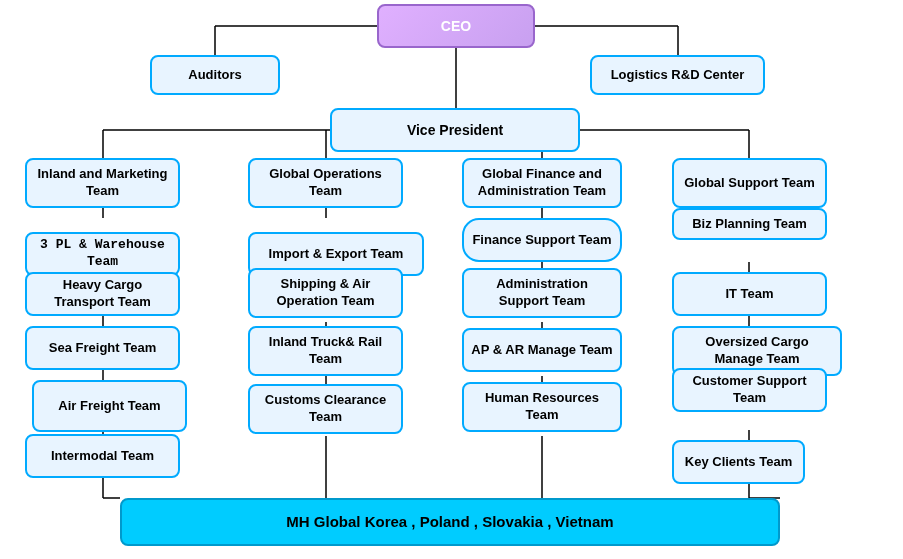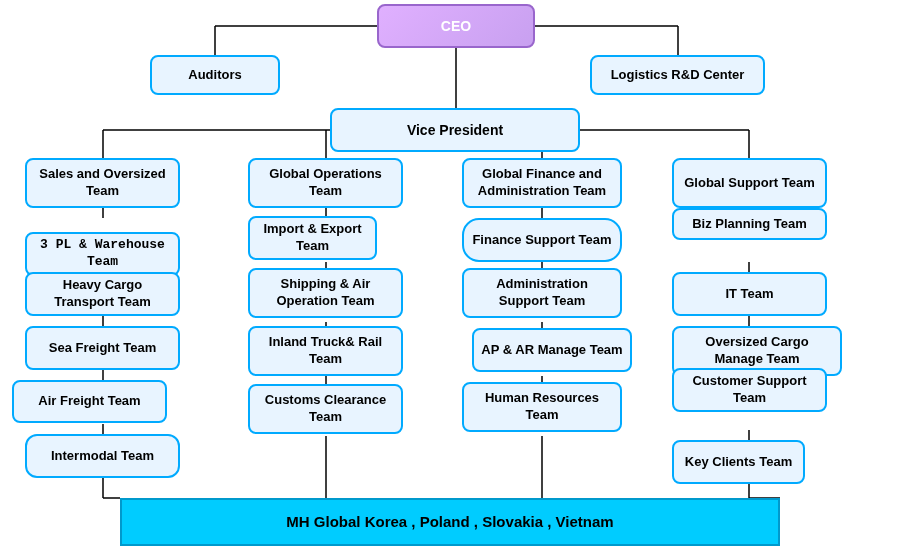--- a/index.html
+++ b/index.html
@@ -40,21 +40,21 @@
       color: #fff;
       font-size: 14px;
     }
 
     .node.bottom-bar {
       background: #00ccff;
       border-color: #0099cc;
       font-size: 15px;
       font-weight: bold;
       color: #000;
-      border-radius: 0;
+      border-radius: 8px;
     }
 
     
     .connector-svg {
       position: absolute;
       top: 0;
       left: 0;
       width: 903px;
       height: 559px;
       pointer-events: none;
@@ -131,40 +131,40 @@
 
   <div class="node" style="left:590px;top:55px;width:175px;height:40px;">
     <span>Logistics R&amp;D Center</span>
   </div>
 
   <div class="node" style="left:330px;top:108px;width:250px;height:44px;font-size:14px;">
     <span>Vice President</span>
   </div>
 
   <div class="node" style="left:25px;top:158px;width:155px;height:50px;">
-    <span>Sales and Oversized Team</span>
+    <span>Inland and Marketing Team</span>
   </div>
 
   <div class="node" style="left:248px;top:158px;width:155px;height:50px;">
     <span>Global Operations Team</span>
   </div>
 
   <div class="node" style="left:462px;top:158px;width:160px;height:50px;">
     <span>Global Finance and Administration Team</span>
   </div>
 
   <div class="node" style="left:672px;top:158px;width:155px;height:50px;">
     <span>Global Support Team</span>
   </div>
 
   <div class="node" style="left:25px;top:232px;width:155px;height:44px;font-family:Liberation Mono, monospace;">
     <span>3 PL &amp; Warehouse Team</span>
   </div>
 
-  <div class="node" style="left:248px;top:216px;width:129px;height:44px;">
+  <div class="node" style="left:248px;top:232px;width:176px;height:44px;">
     <span>Import &amp; Export Team</span>
   </div>
 
   <div class="node" style="left:462px;top:218px;width:160px;height:44px;border-radius:17px;">
     <span>Finance Support Team</span>
   </div>
 
   <div class="node" style="left:672px;top:208px;width:155px;height:32px;">
     <span>Biz Planning Team</span>
   </div>
@@ -186,45 +186,45 @@
   </div>
 
   <div class="node" style="left:25px;top:326px;width:155px;height:44px;">
     <span>Sea Freight Team</span>
   </div>
 
   <div class="node" style="left:248px;top:326px;width:155px;height:50px;">
     <span>Inland Truck&amp; Rail Team</span>
   </div>
 
-  <div class="node" style="left:462px;top:328px;width:160px;height:44px;margin-left:10px;">
+  <div class="node" style="left:462px;top:328px;width:160px;height:44px;">
     <span>AP &amp; AR Manage Team</span>
   </div>
 
   <div class="node" style="left:672px;top:326px;width:170px;height:50px;">
     <span>Oversized Cargo Manage Team</span>
   </div>
 
-  <div class="node" style="left:12px;top:380px;width:155px;height:43px;">
+  <div class="node" style="left:32px;top:380px;width:155px;height:52px;">
     <span>Air Freight Team</span>
   </div>
 
   <div class="node" style="left:248px;top:384px;width:155px;height:50px;">
     <span>Customs Clearance Team</span>
   </div>
 
   <div class="node" style="left:462px;top:382px;width:160px;height:50px;">
     <span>Human Resources Team</span>
   </div>
 
   <div class="node" style="left:672px;top:368px;width:155px;height:44px;">
     <span>Customer Support Team</span>
   </div>
 
-  <div class="node" style="left:25px;top:434px;width:155px;height:44px;border-radius:12px;">
+  <div class="node" style="left:25px;top:434px;width:155px;height:44px;">
     <span>Intermodal Team</span>
   </div>
 
   <div class="node" style="left:672px;top:440px;width:133px;height:44px;">
     <span>Key Clients Team</span>
   </div>
 
   <div class="node bottom-bar" style="left:120px;top:498px;width:660px;height:48px;font-size:15px;">
     <span>MH Global Korea , Poland , Slovakia , Vietnam</span>
   </div>

